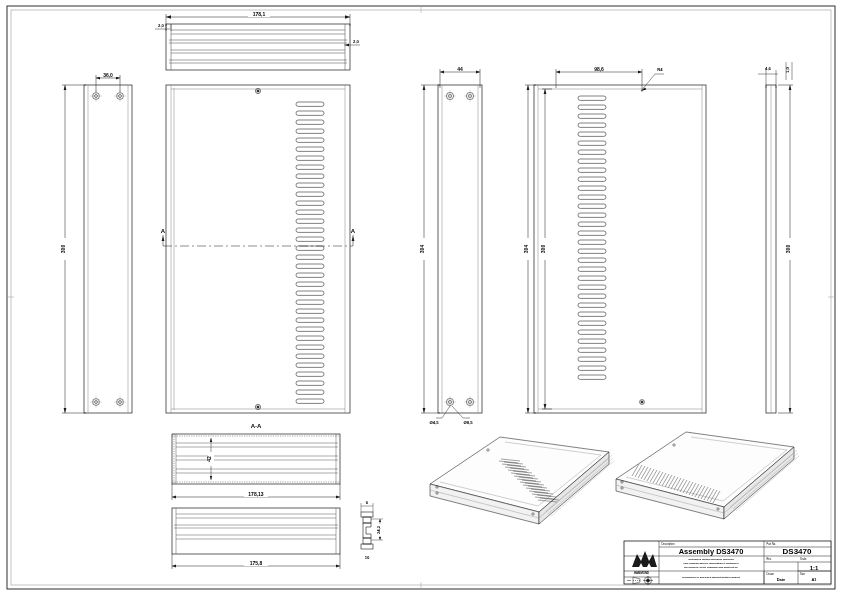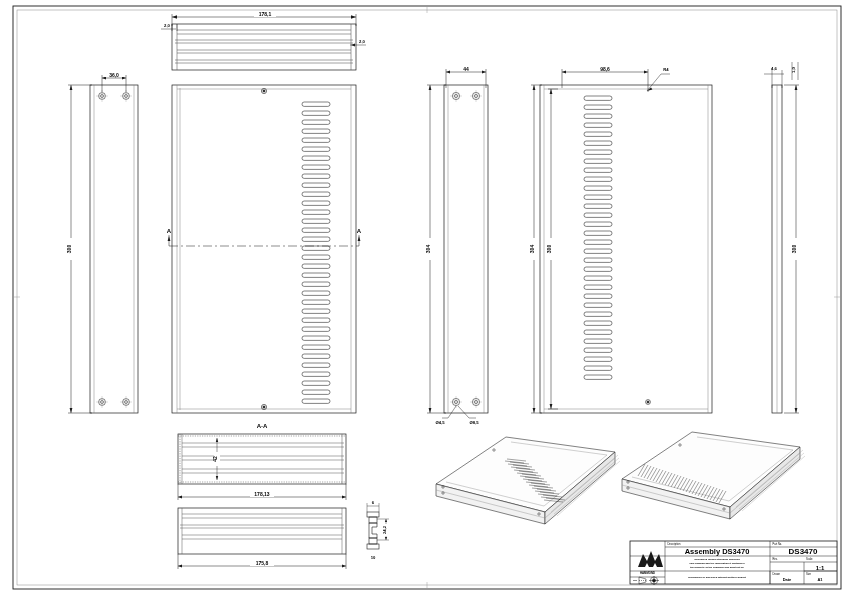--- a/index.html
+++ b/index.html
@@ -11,21 +11,20 @@
     width: 842px;
     height: 595px;
     font-family: "Liberation Sans", sans-serif;
     overflow: hidden;
   }
   #sheet {
     position: relative;
     width: 684px;
     height: 595px;
     background: #ffffff;
-    margin-left: 6px;
   }
   #sheet svg {
     display: block;
   }
   .dimtext {
     font-family: "Liberation Sans", sans-serif;
     font-size: 5px;
     fill: #000000;
     font-weight: bold;
   }

